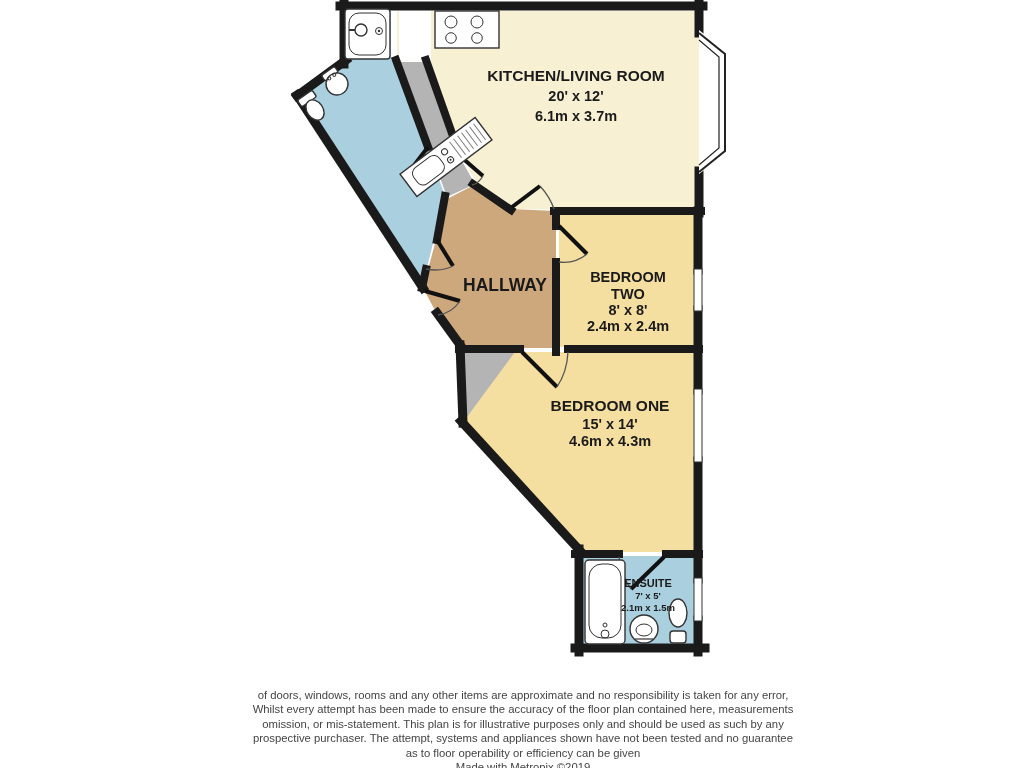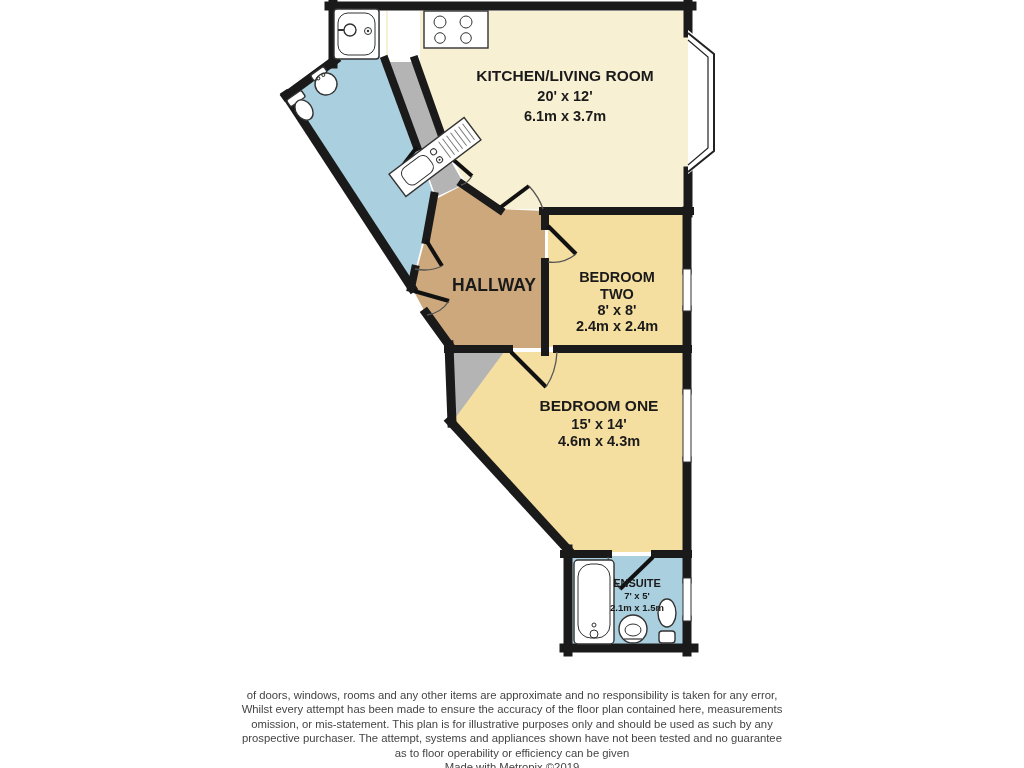--- a/index.html
+++ b/index.html
@@ -1,16 +1,16 @@
 <!DOCTYPE html>
 <html><head>
 <meta charset="utf-8">
 <style>
   html,body{margin:0;padding:0;background:#ffffff;width:1024px;height:768px;overflow:hidden;}
-  .stage{position:relative;width:910px;height:768px;background:#ffffff;font-family:"Liberation Sans",sans-serif;}
+  .stage{position:relative;width:910px;height:768px;background:#ffffff;font-family:"Liberation Sans",sans-serif;margin-left:11px;}
   svg text{font-family:"Liberation Sans",sans-serif;font-weight:bold;fill:#1a1a1a;}
   .room-title{font-size:15.5px;}
   .room-dims{font-size:14.5px;}
   .hall-title{font-size:17.5px;}
   .bed2-line{font-size:14.5px;}
   .ens-title{font-size:11px;}
   .ens-dims{font-size:9.5px;}
   .wall{stroke-linecap:square;fill:none;}
   .w9{stroke-width:9;}
   .w8{stroke-width:8;}

